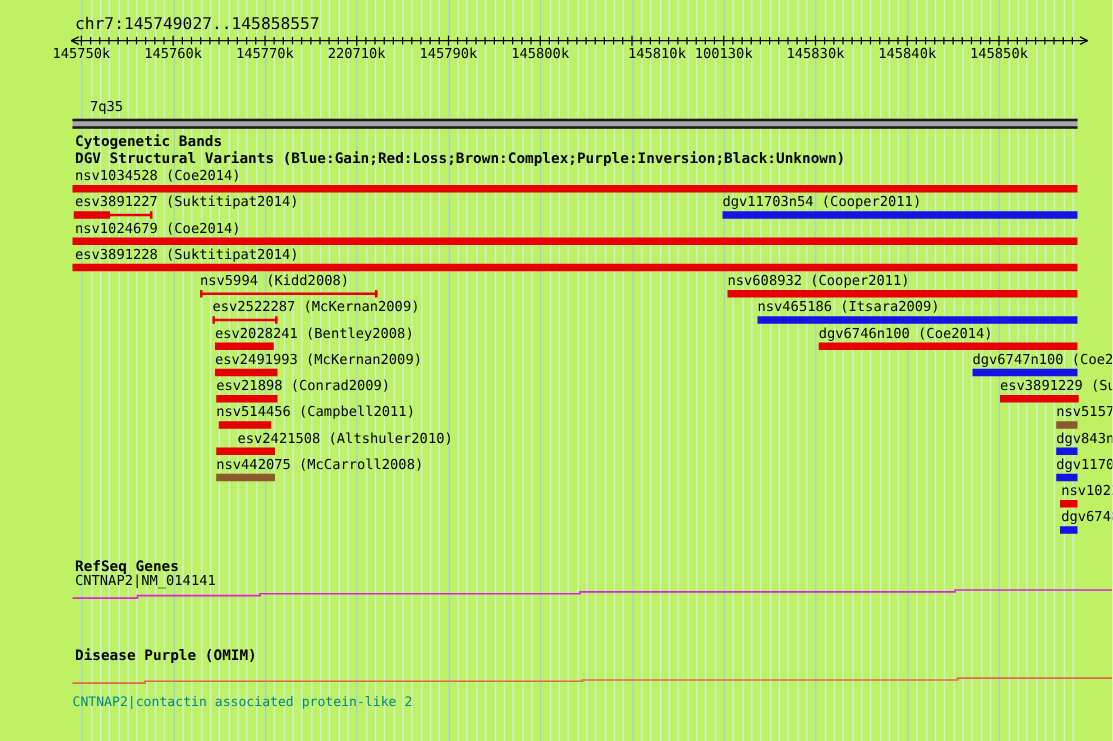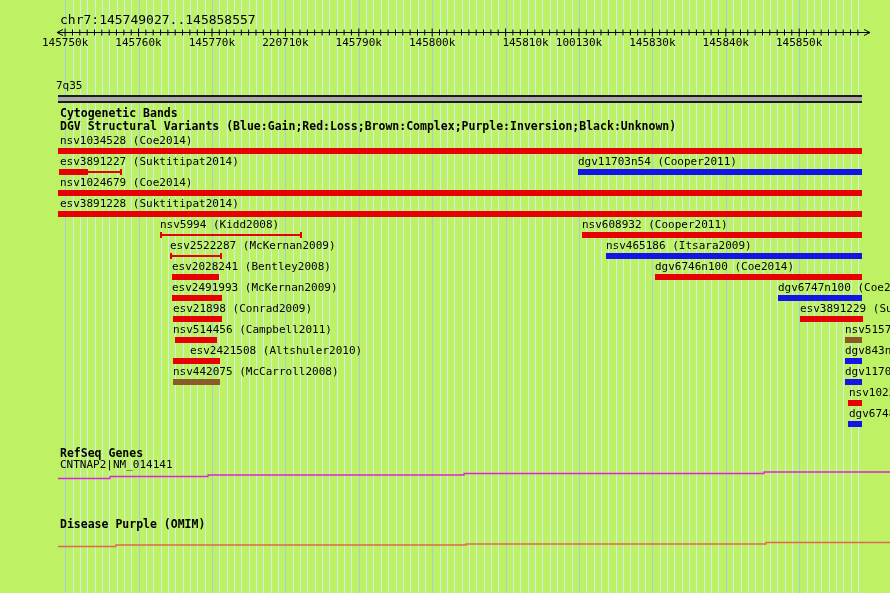--- a/index.html
+++ b/index.html
@@ -267,21 +267,21 @@
       <div class="abs tick-lbl" style="left: 332.76px; top: 37px; width: 52px;">145790k</div>
       <div class="abs tick-lbl" style="left: 406.165px; top: 37px; width: 52px;">145800k</div>
       <div class="abs tick-lbl" style="left: 479.57px; top: 37px; width: 52px; margin-left: 20px;">145810k</div>
       <div class="abs tick-lbl" style="left: 552.974px; top: 37px; width: 52px;">100130k</div>
       <div class="abs tick-lbl" style="left: 626.379px; top: 37px; width: 52px;">145830k</div>
       <div class="abs tick-lbl" style="left: 699.783px; top: 37px; width: 52px;">145840k</div>
       <div class="abs tick-lbl" style="left: 773.188px; top: 37px; width: 52px;">145850k</div>
     </div>
 
   <div class="abs hdr" style="left:60px;top:67px;margin-top:40px;">Cytogenetic Bands</div>
-  <div class="abs lbl" style="left:56px;top:80px;">7q35</div>
+  <div class="abs lbl" style="left:72px;top:80px;">7q35</div>
   <div id="cytoband-bar" style="background: rgb(168, 168, 168);"></div>
 
   <div class="abs hdr" style="left:60px;top:120px;">DGV Structural Variants (Blue:Gain;Red:Loss;Brown:Complex;Purple:Inversion;Black:Unknown)</div>
   <div id="variants-layer">
       <div class="v-label" style="left: 60px; top: 135px;">nsv1034528 (Coe2014)</div>
       <div class="v-bar" style="left: 58px; width: 804px; background: rgb(230, 0, 0); top: 148px;"></div>
       <div class="v-label" style="left: 60px; top: 156px;">esv3891227 (Suktitipat2014)</div>
       <div class="v-bar" style="left: 59px; width: 29px; background: rgb(230, 0, 0); top: 169px;"></div>
       <div class="v-line" style="left: 88px; width: 33px; background: rgb(230, 0, 0); top: 171px;"></div>
       <div class="v-tick" style="left: 120px; width: 2px; background: rgb(230, 0, 0); top: 169px;"></div>
@@ -336,14 +336,15 @@
   <div class="abs hdr" style="left:60px;top:447px;">RefSeq Genes</div>
   <div class="abs lbl" style="left:60px;top:459px;">CNTNAP2|NM_014141</div>
   <svg id="refseq-svg" width="890" height="593">
       <polyline points="58,478.5 110,478.5 110,476.5 208,476.5 208,475 464,475 464,473.5 764,473.5 764,472 890,472" fill="none" stroke="#e020e0" stroke-width="1.3"></polyline>
     </svg>
 
   <div class="abs hdr" style="left:60px;top:518px;">Disease Purple (OMIM)</div>
   <svg id="omim-svg" width="890" height="593">
       <polyline points="58,546.5 116,546.5 116,545 466,545 466,544 766,544 766,542.5 890,542.5" fill="none" stroke="#e0694b" stroke-width="1.3"></polyline>
     </svg>
+  <div class="abs gene-name" style="left: 58px; top: 556px; color: rgb(0, 136, 136);">CNTNAP2|contactin associated protein-like 2</div>
 
 </div>
 
 </body></html>

